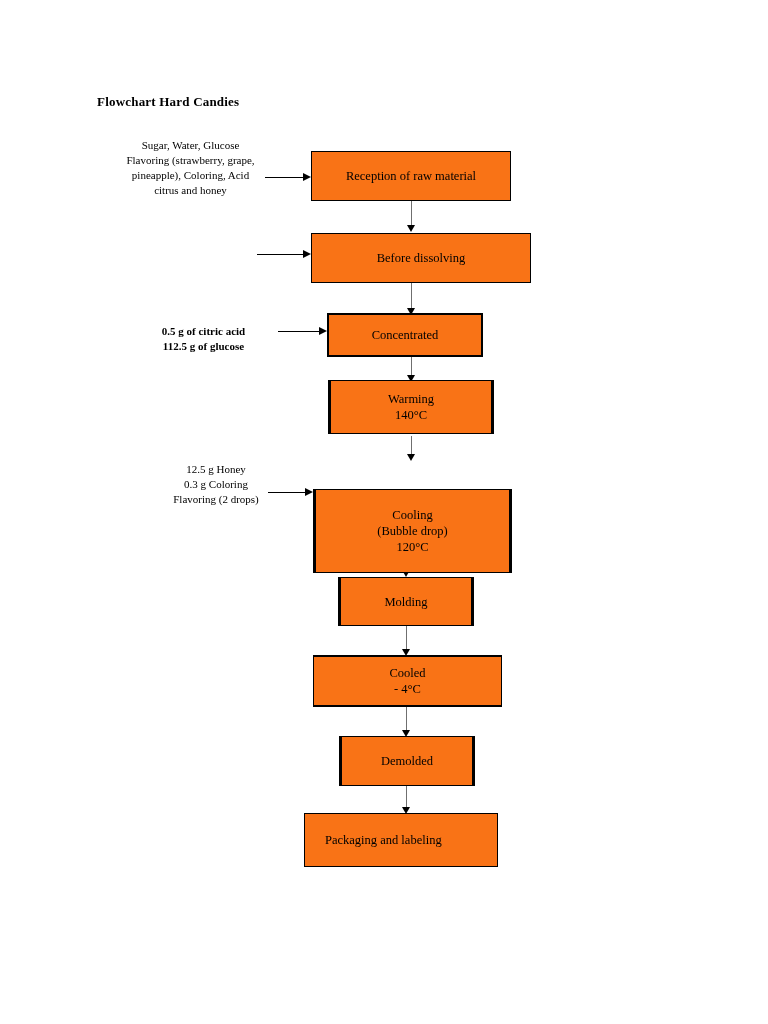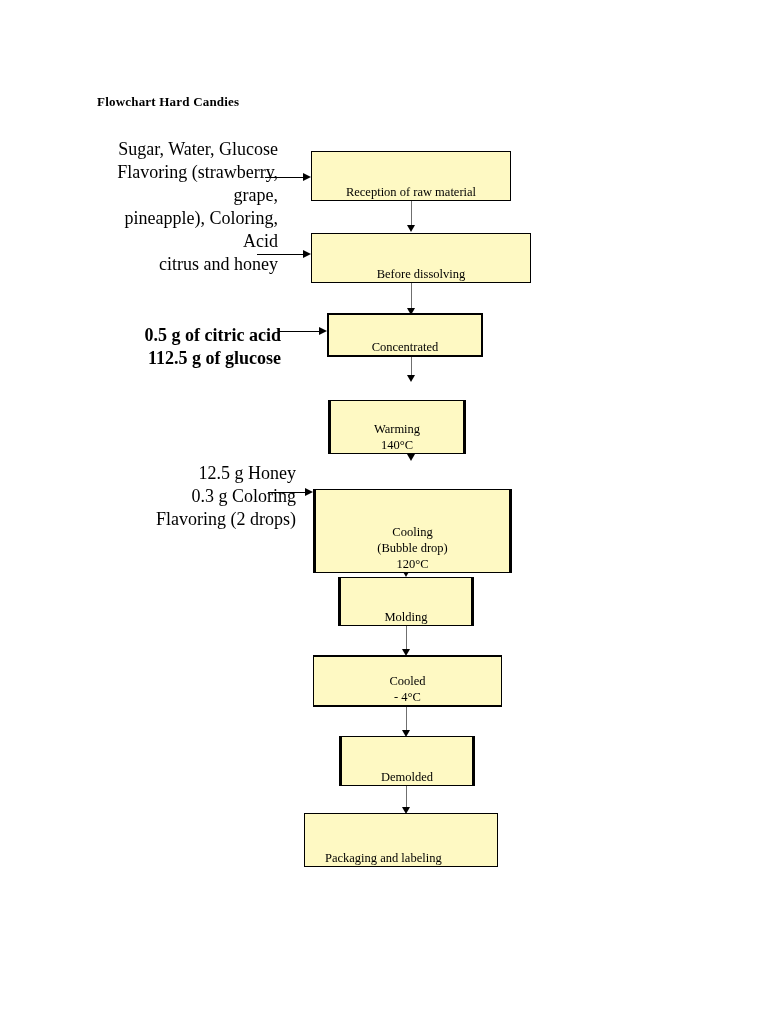--- a/index.html
+++ b/index.html
@@ -30,24 +30,24 @@
     font-size: 13px;
     font-weight: bold;
     letter-spacing: 0.2px;
     white-space: nowrap;
   }
 
   
   .node {
     position: absolute;
     box-sizing: border-box;
-    background: #fef9c3;
+    background: #f97316;
     border: 1px solid #000000;
     display: flex;
-    align-items: flex-end;
+    align-items: center;
     justify-content: center;
     text-align: center;
     font-size: 12.5px;
     line-height: 16px;
     color: #000000;
   }
   .node.thick {
     border-width: 2px;
   }
   .node.thick-lr {
@@ -68,24 +68,24 @@
   }
   .node.align-left {
     justify-content: flex-start;
     padding-left: 20px;
     text-align: left;
   }
 
   
   .annotation {
     position: absolute;
-    font-size: 18px;
-    line-height: 23px;
+    font-size: 11px;
+    line-height: 15px;
     white-space: pre-line;
-    text-align: right;
+    text-align: center;
   }
 
   
   
   .v-conn {
     position: absolute;
     width: 0;
   }
   .v-conn .stem {
     position: absolute;
@@ -211,21 +211,21 @@
   </div>
 
   <div class="node" style="left:311px; top:233px; width:220px; height:50px;">
     <span class="node-text">Before dissolving</span>
   </div>
 
   <div class="node thick" style="left:327px; top:313px; width:156px; height:44px;">
     <span class="node-text">Concentrated</span>
   </div>
 
-  <div class="node thick-lr" style="left:328px; top:400px; width:138px; height:54px;">
+  <div class="node thick-lr" style="left:328px; top:380px; width:166px; height:54px;">
     <span class="node-text">Warming
 140°C</span>
   </div>
 
   <div class="node thick-lr" style="left:313px; top:461px; width:199px; height:84px;margin-top:28px;">
     <span class="node-text">Cooling
 (Bubble drop)
 120°C</span>
   </div>
 

